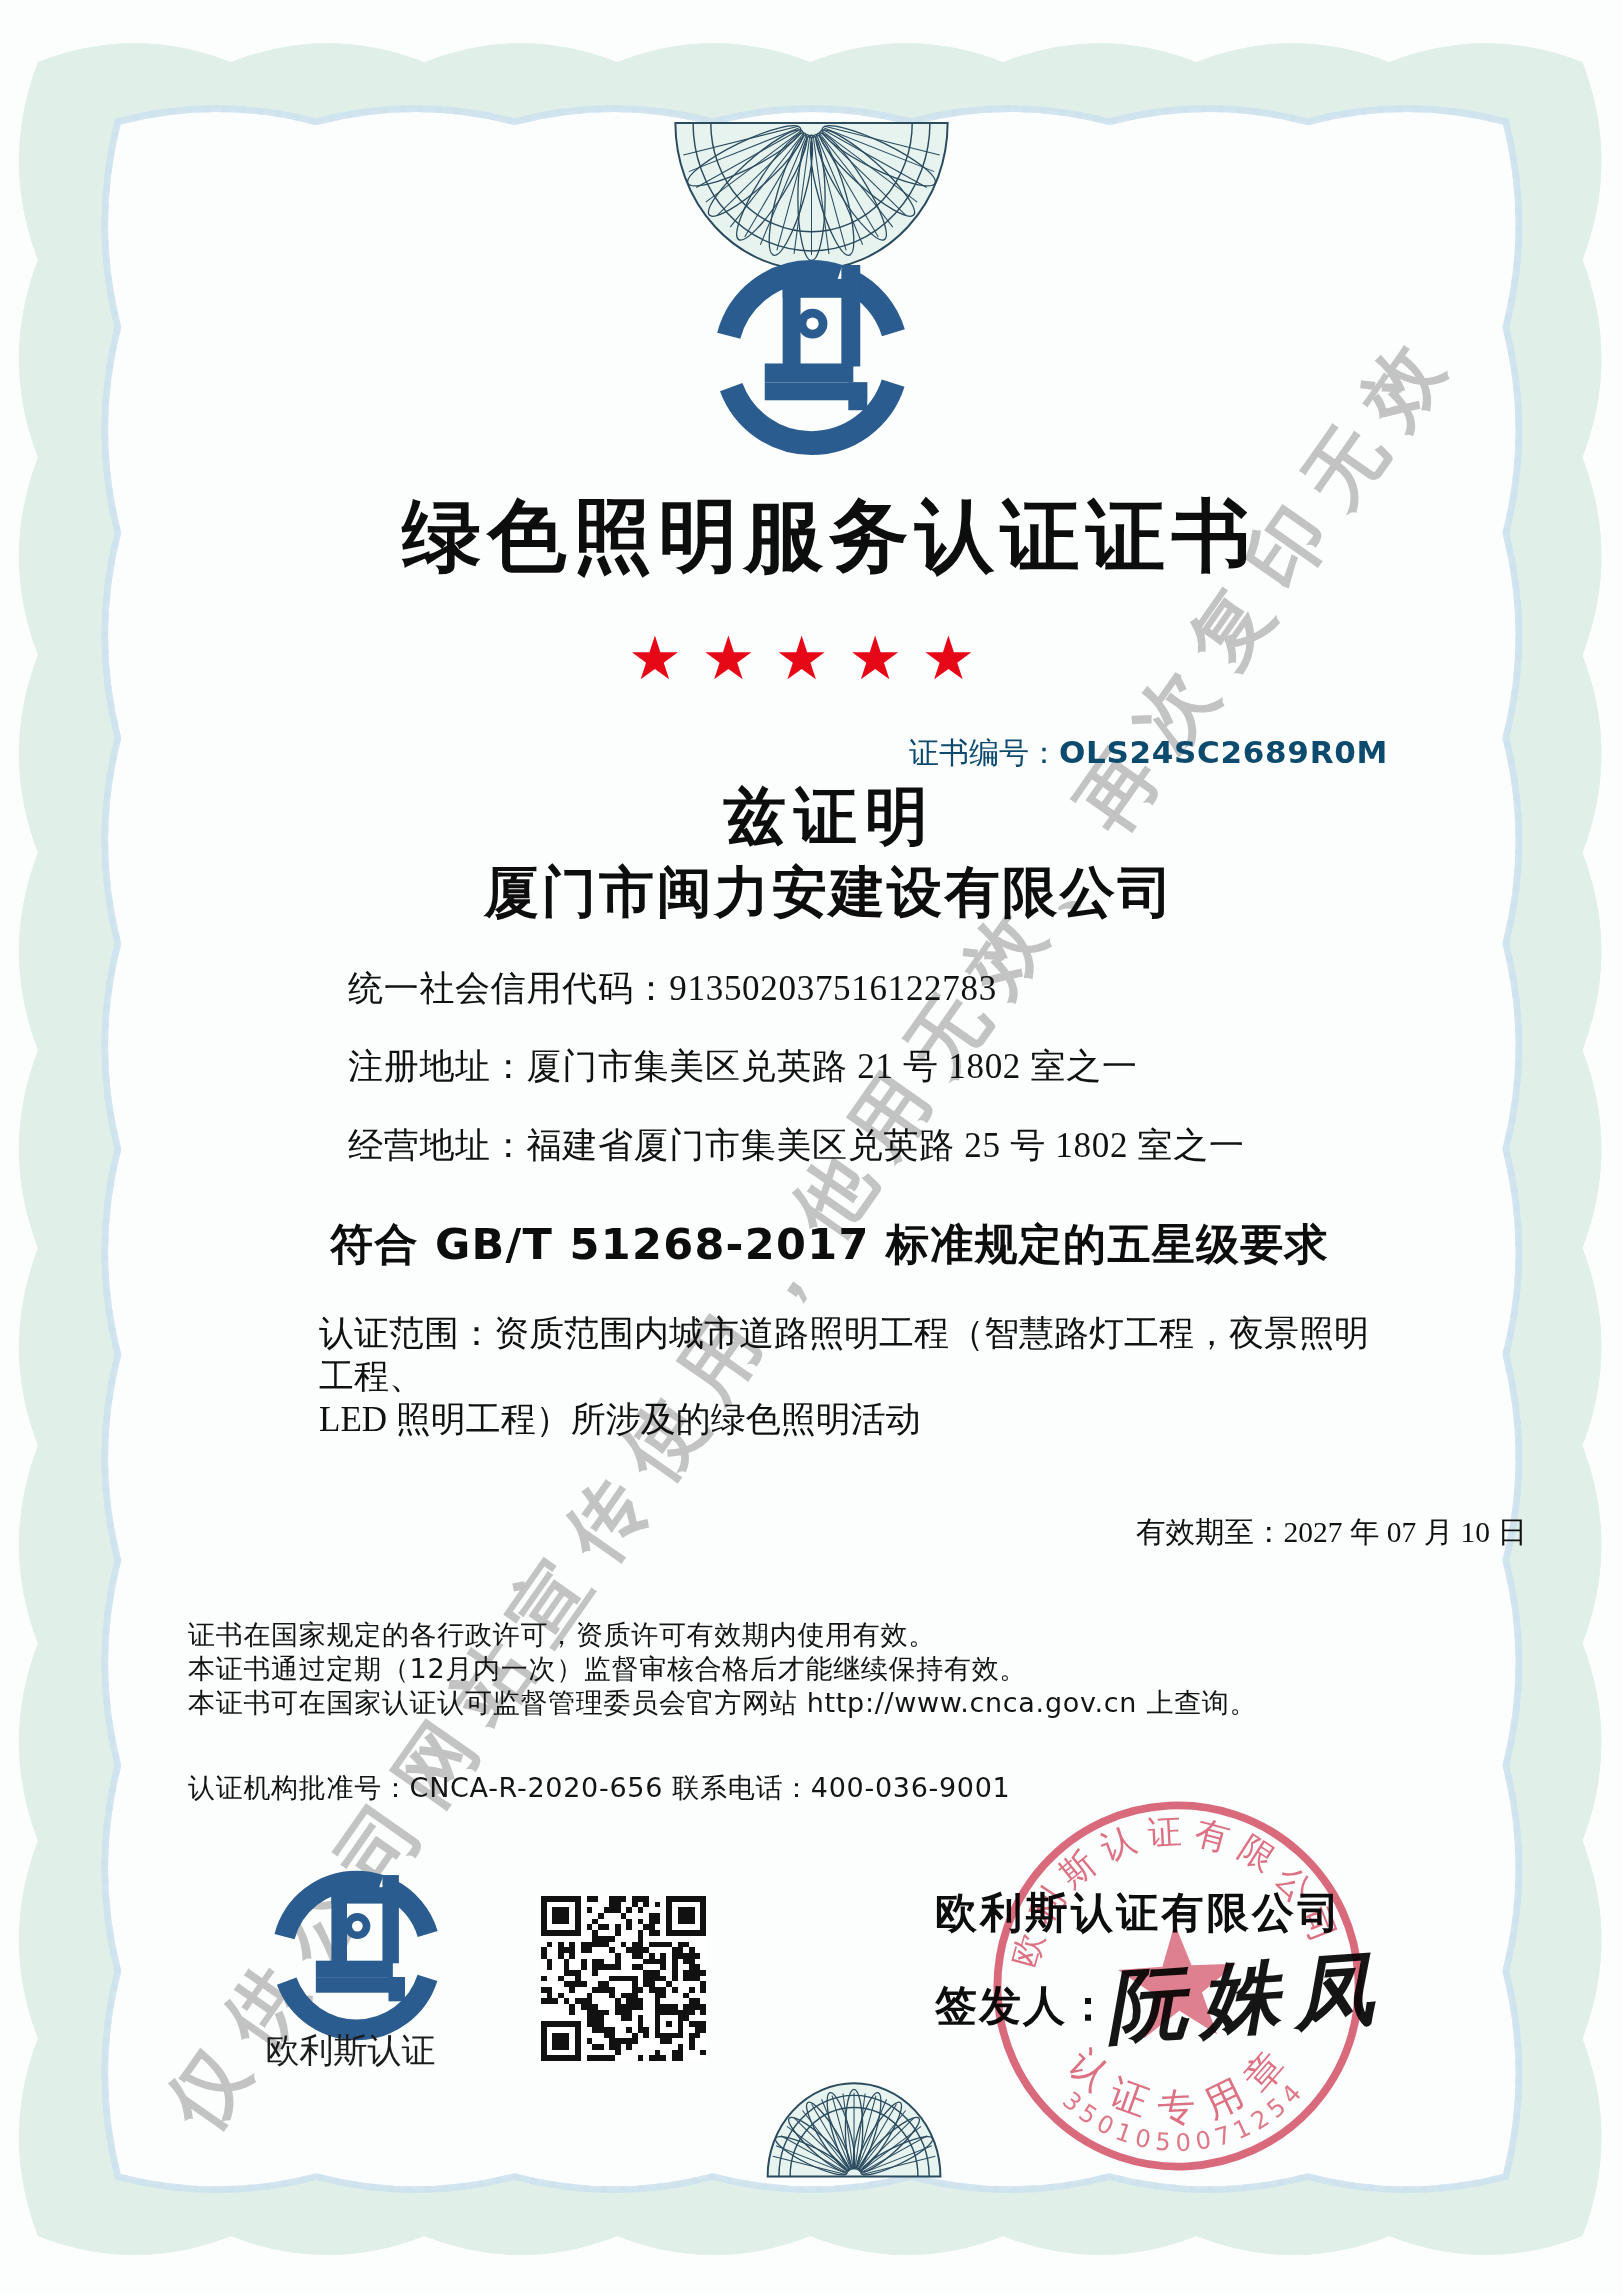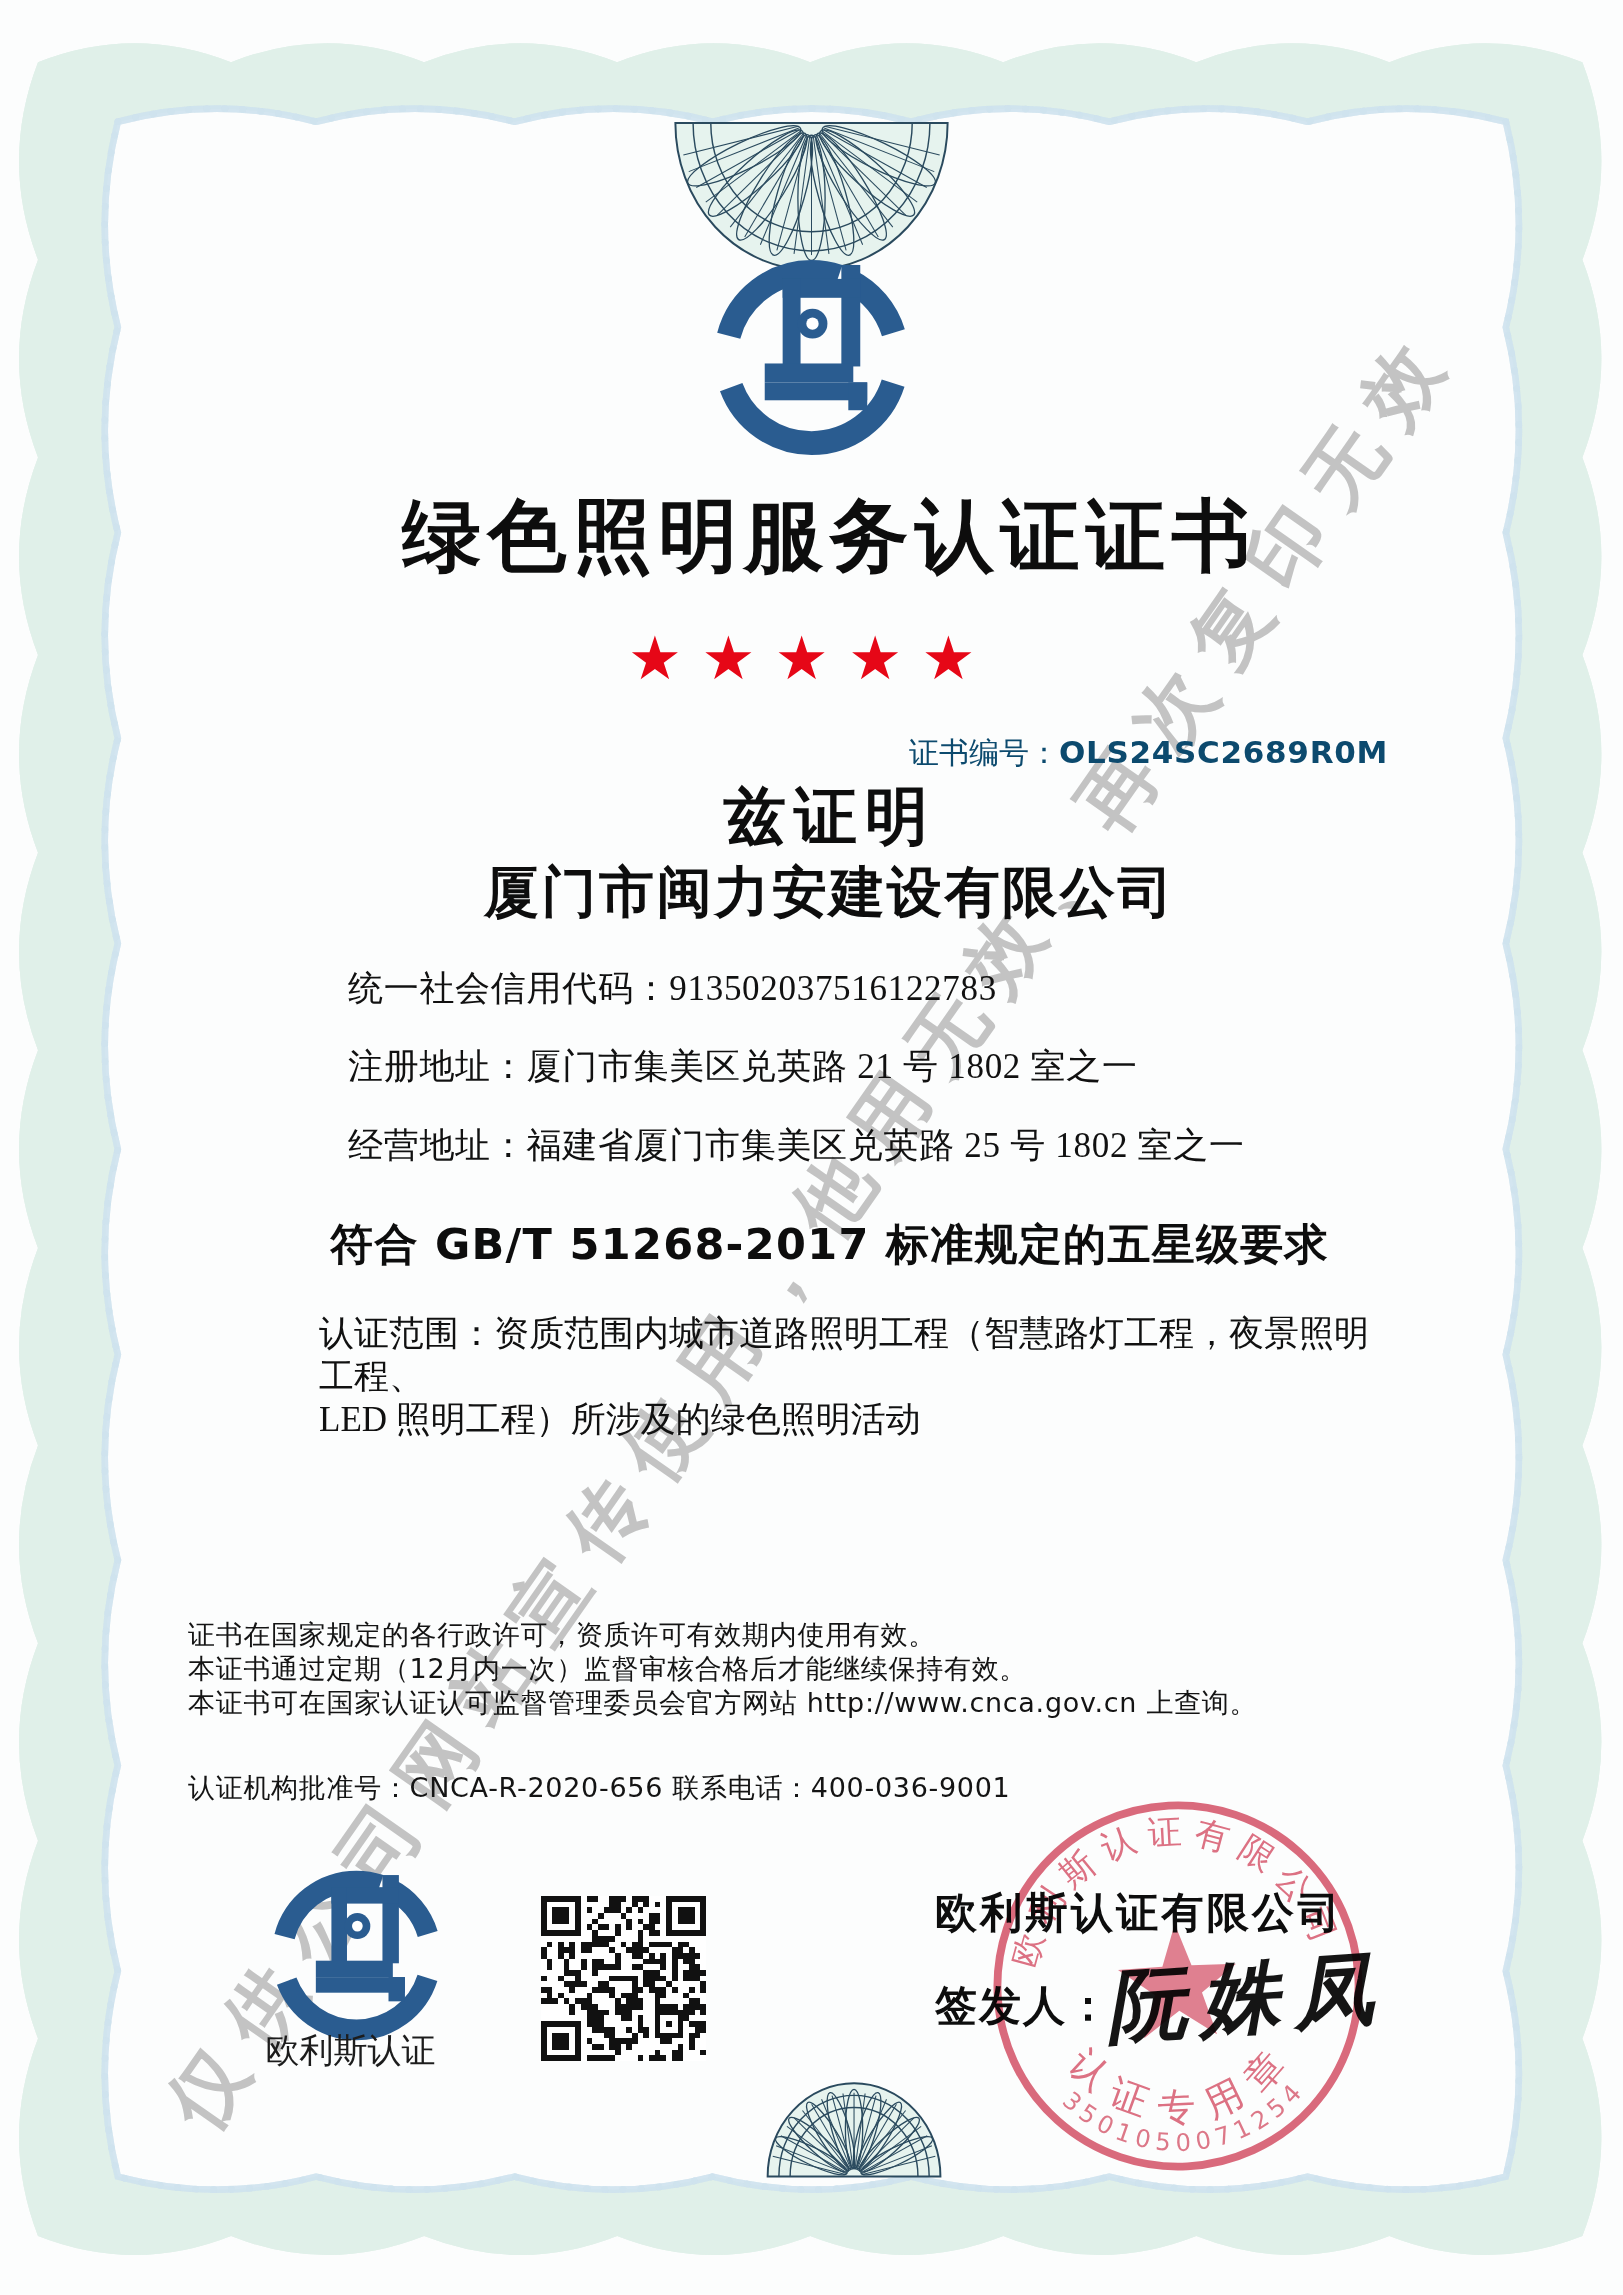--- a/index.html
+++ b/index.html
@@ -195,20 +195,21 @@
     <span>经营地址：</span><span>福建省厦门市集美区兑英路 25 号 1802 室之一</span>
   </div>
 
   <div class="abs ctr standard sans">符合 GB/T 51268-2017 标准规定的五星级要求</div>
 
   <div class="abs scope">
     <div>认证范围：资质范围内城市道路照明工程（智慧路灯工程，夜景照明工程、</div>
     <div>LED 照明工程）所涉及的绿色照明活动</div>
   </div>
 
+  <div class="abs dates d2">有效期至：2027 年 07 月 10 日</div>
 
   <div class="abs note n0">证书在国家规定的各行政许可，资质许可有效期内使用有效。</div>
   <div class="abs note n1">本证书通过定期（12月内一次）监督审核合格后才能继续保持有效。</div>
   <div class="abs note n2">本证书可在国家认证认可监督管理委员会官方网站 http://www.cnca.gov.cn 上查询。</div>
   <div class="abs note n4">认证机构批准号：CNCA-R-2020-656  联系电话：400-036-9001</div>
 
   <svg class="abs logoBottom" width="173" height="173" viewBox="0 0 200 200">
       <use href="#olsLogo"></use>
     </svg>
   <div class="abs caption">欧利斯认证</div>

